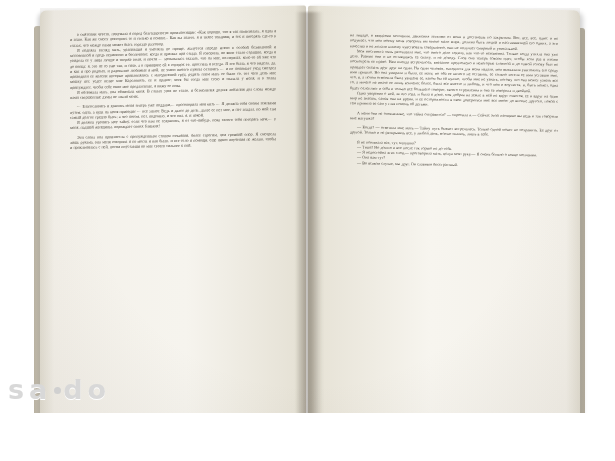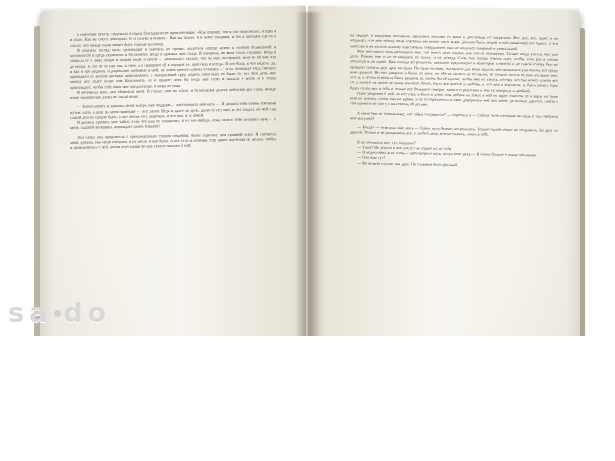--- a/index.html
+++ b/index.html
@@ -13,21 +13,21 @@
     font-family: "Liberation Serif", serif;
     overflow: hidden;
     position: relative;
   }
 
   
   #photo {
     position: absolute;
     left: 0; top: 0;
     width: 615px;
-    height: 336px;
+    height: 413px;
     background: #ffffff;
     overflow: hidden;
   }
 
   
   .book {
     position: absolute;
     left: 40px;
     top: 8px;
     width: 540px;

